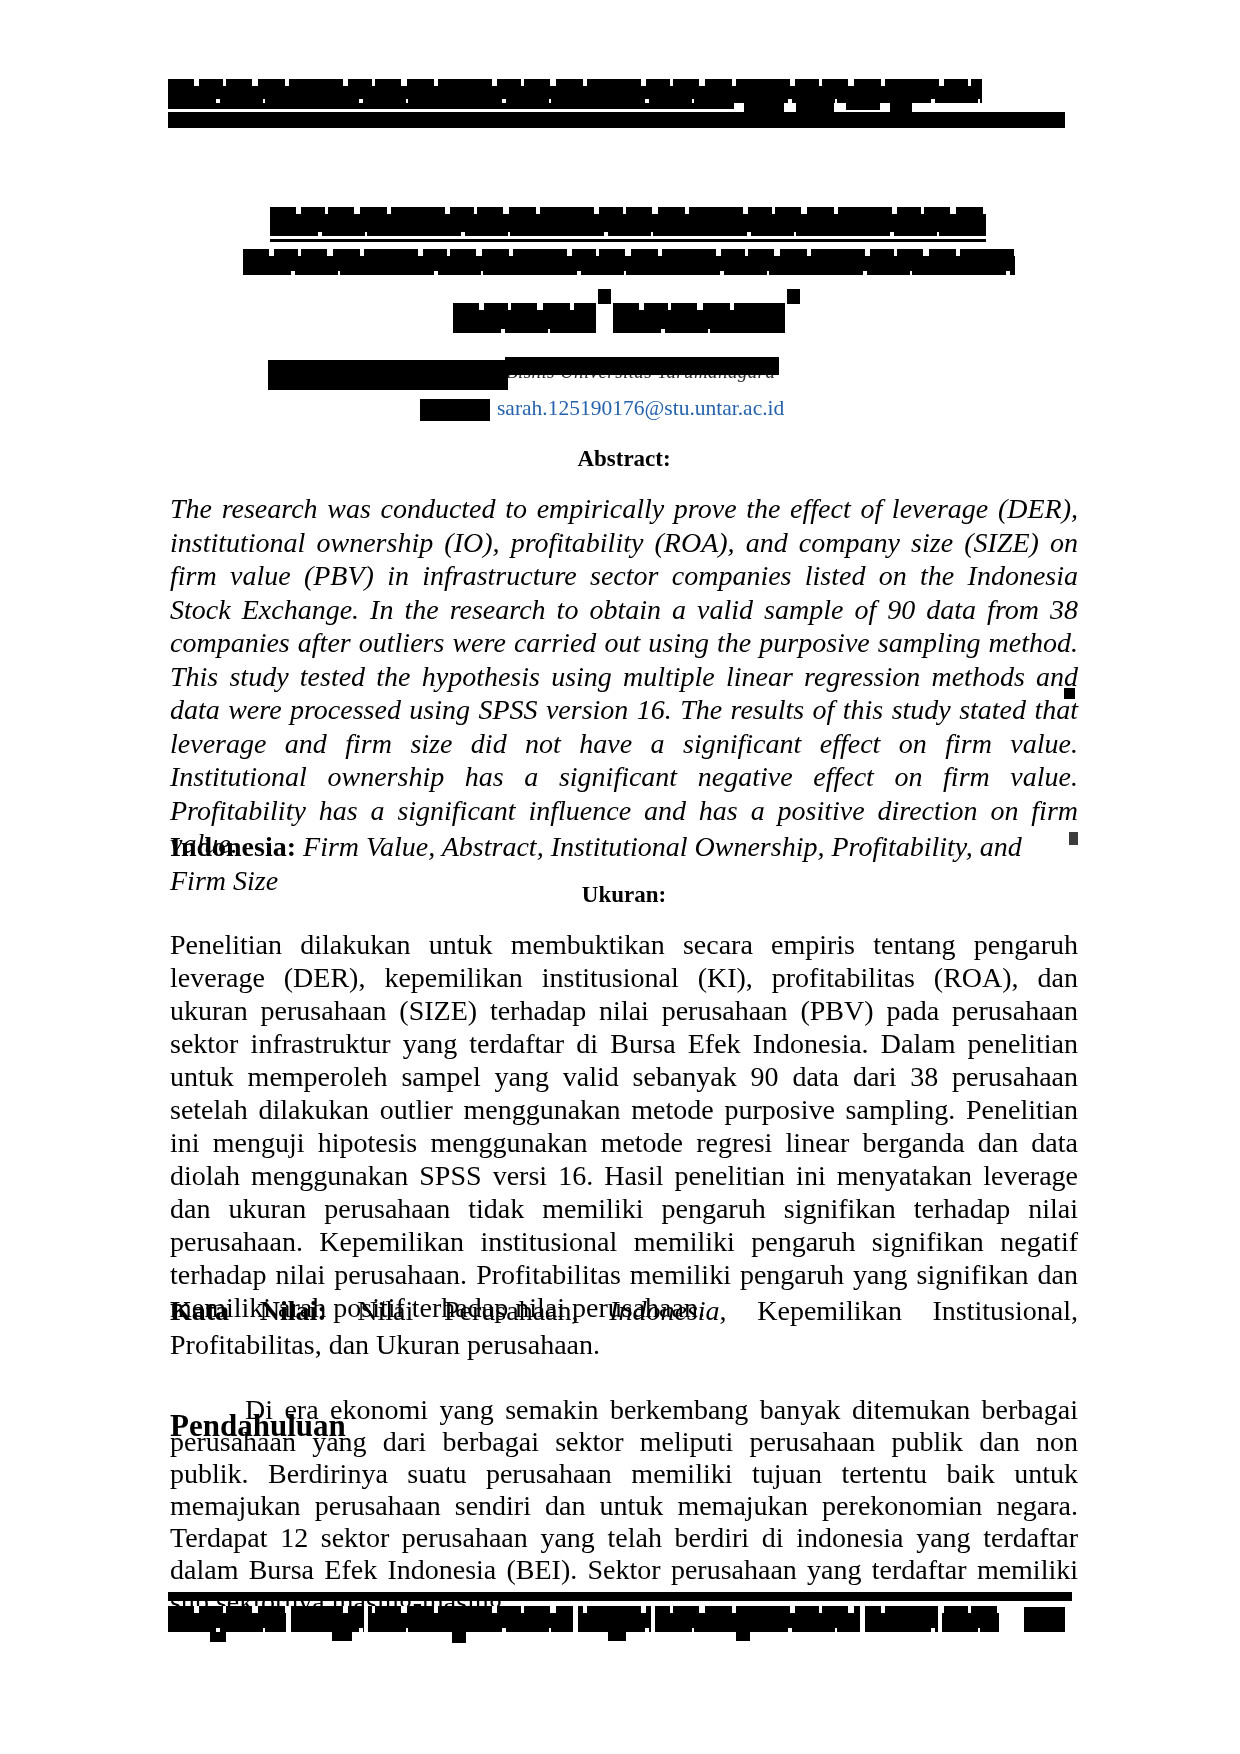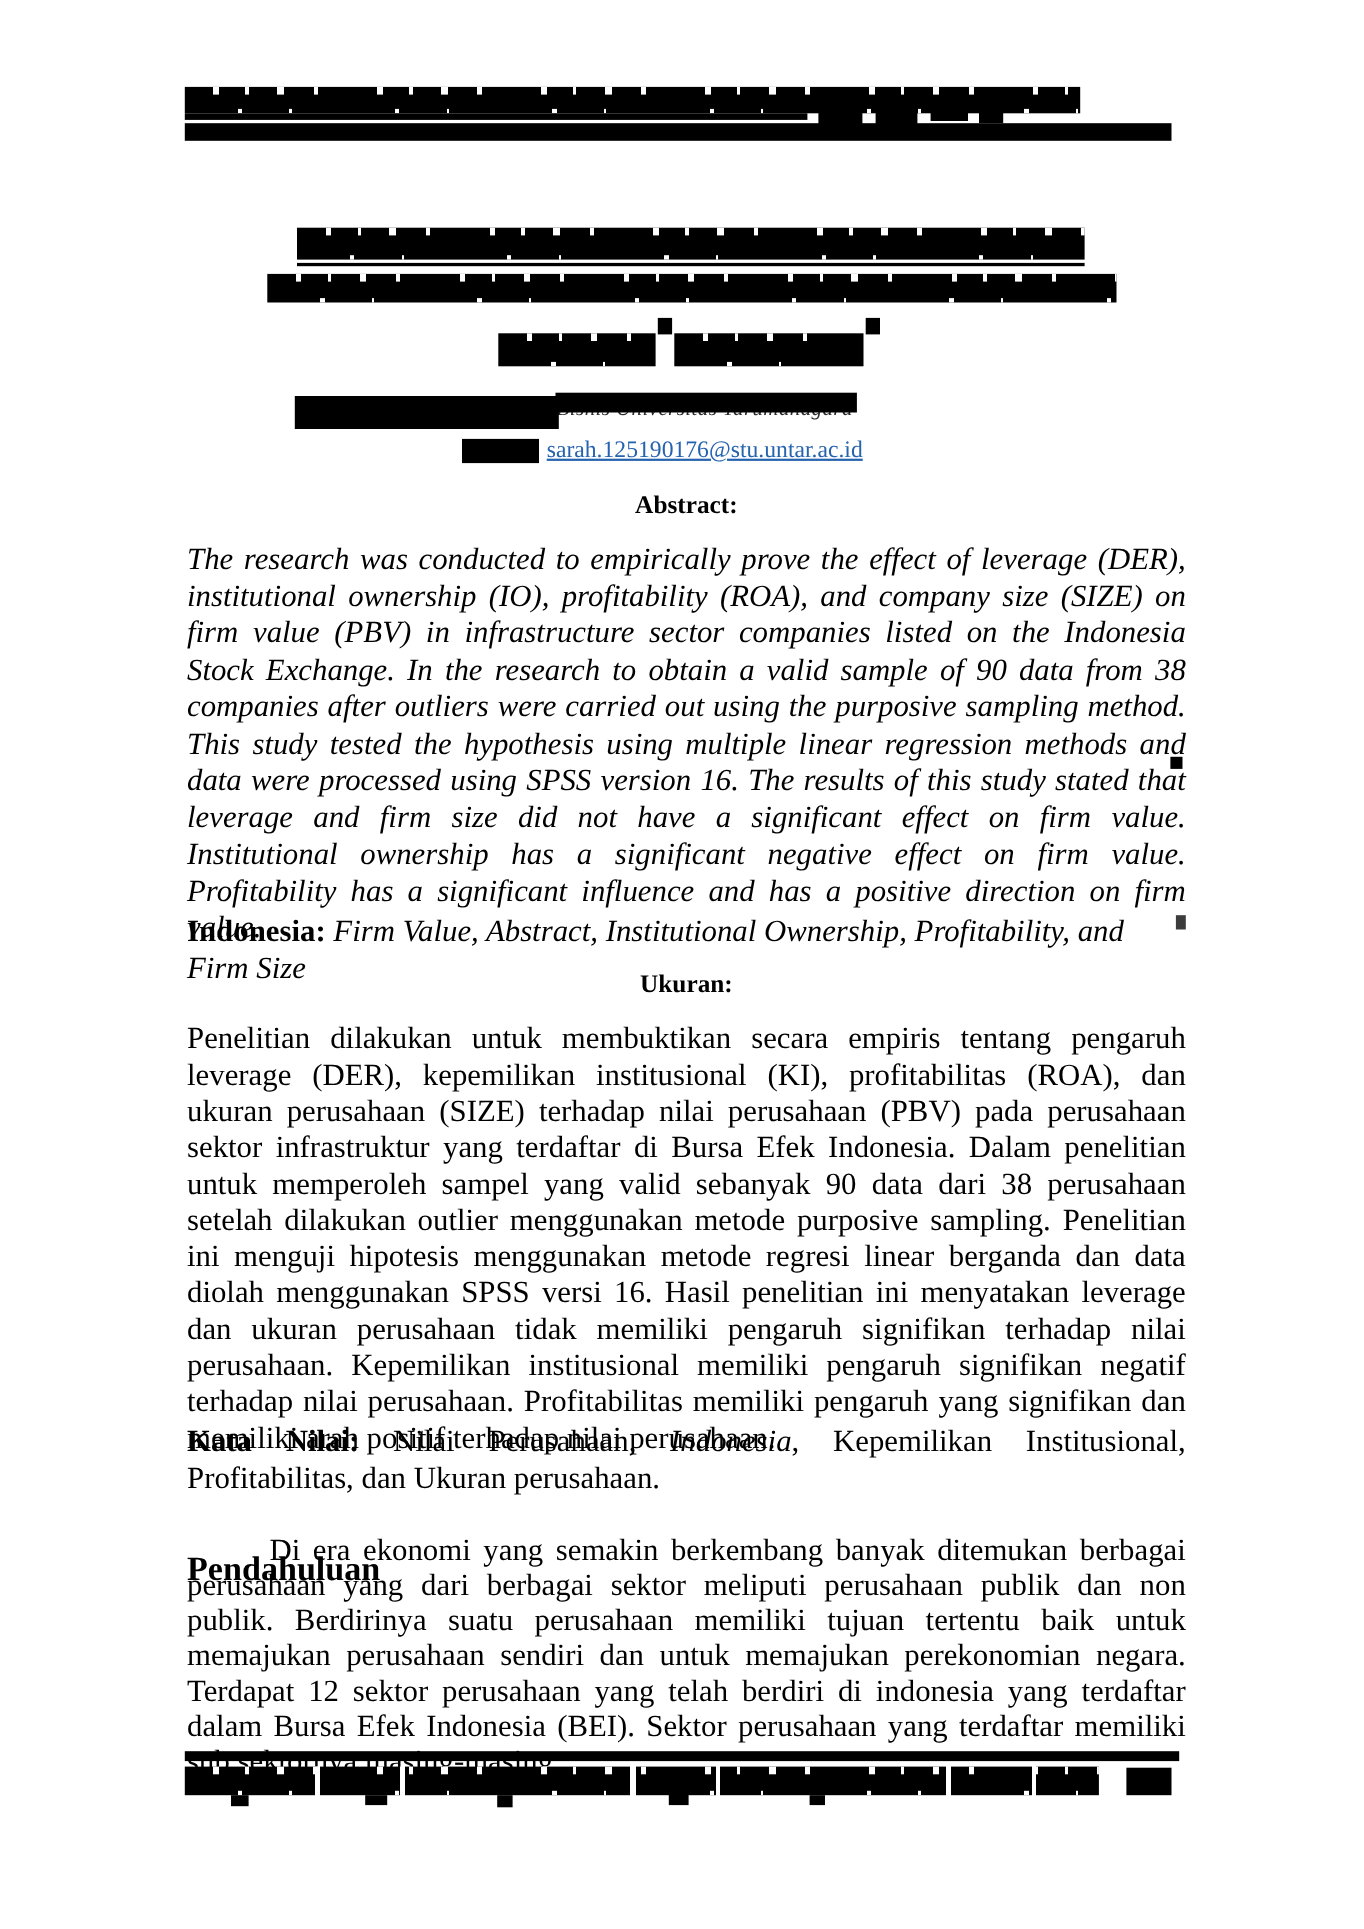--- a/index.html
+++ b/index.html
@@ -29,21 +29,21 @@
   }
   .gapbar{
     background:repeating-linear-gradient(90deg,#000 0 118px,#fff 118px 123px,#000 123px 196px,#fff 196px 200px,#000 200px 287px);
   }
   .col{position:absolute;left:170px;width:908px;}
   .jtext{font-size:28px;line-height:33.5px;text-align:justify;}
   .it{font-style:italic;}
   .b{font-weight:bold;}
   .heading{font-size:23px;font-weight:bold;text-align:center;}
   .email-link{
-    font-size:21.5px;color:#2563ae;text-decoration:underline;
+    font-size:21.5px;color:#2563ae;
     text-decoration-color:#2563ae;cursor:pointer;white-space:nowrap;
   }
   .affil-frag{
     font-style:italic;font-size:19px;color:#2b2b2b;white-space:nowrap;
     letter-spacing:0.4px;
   }
 </style>
 </head>
 <body>
 

